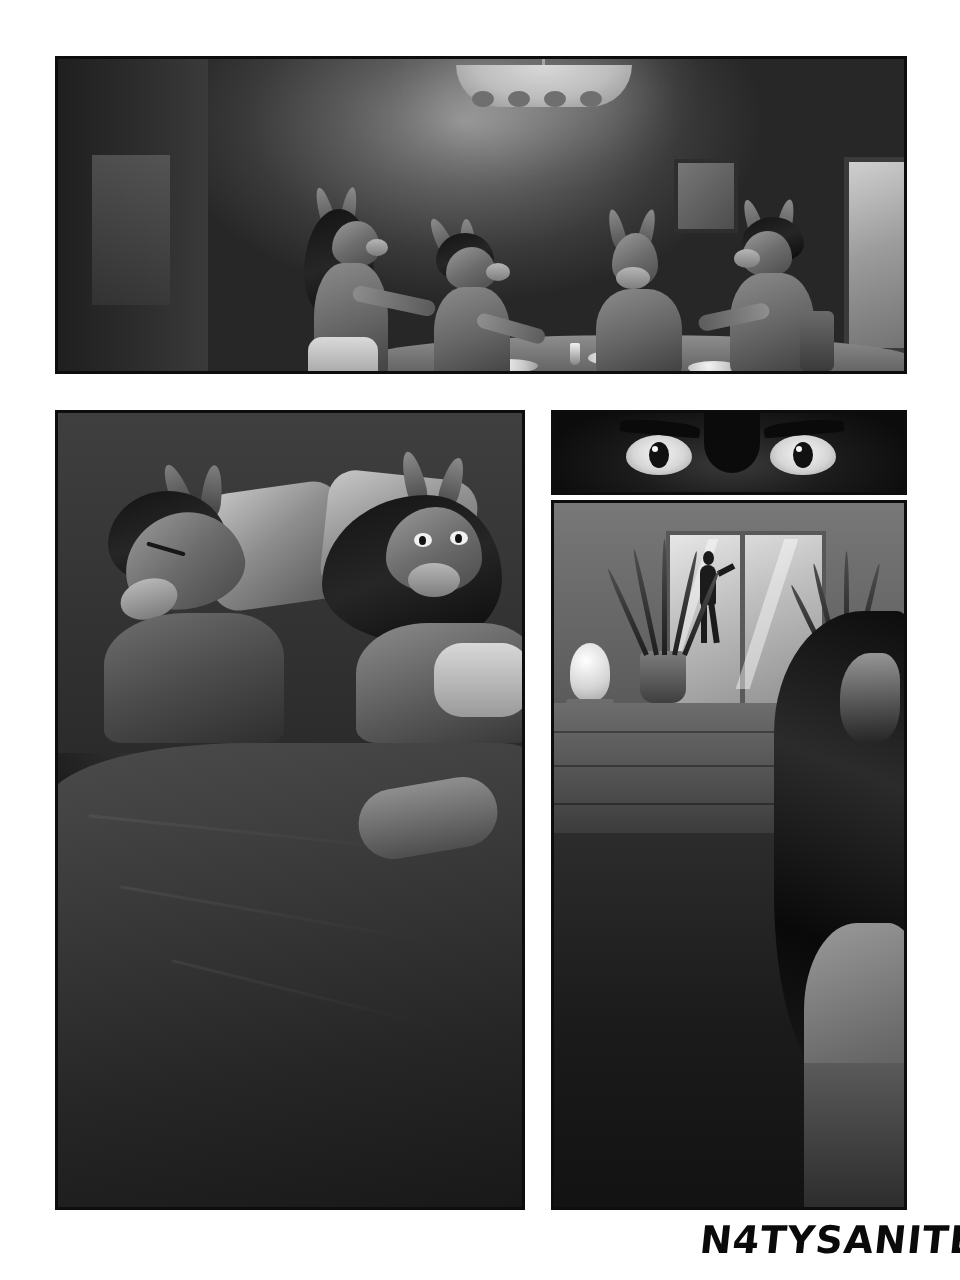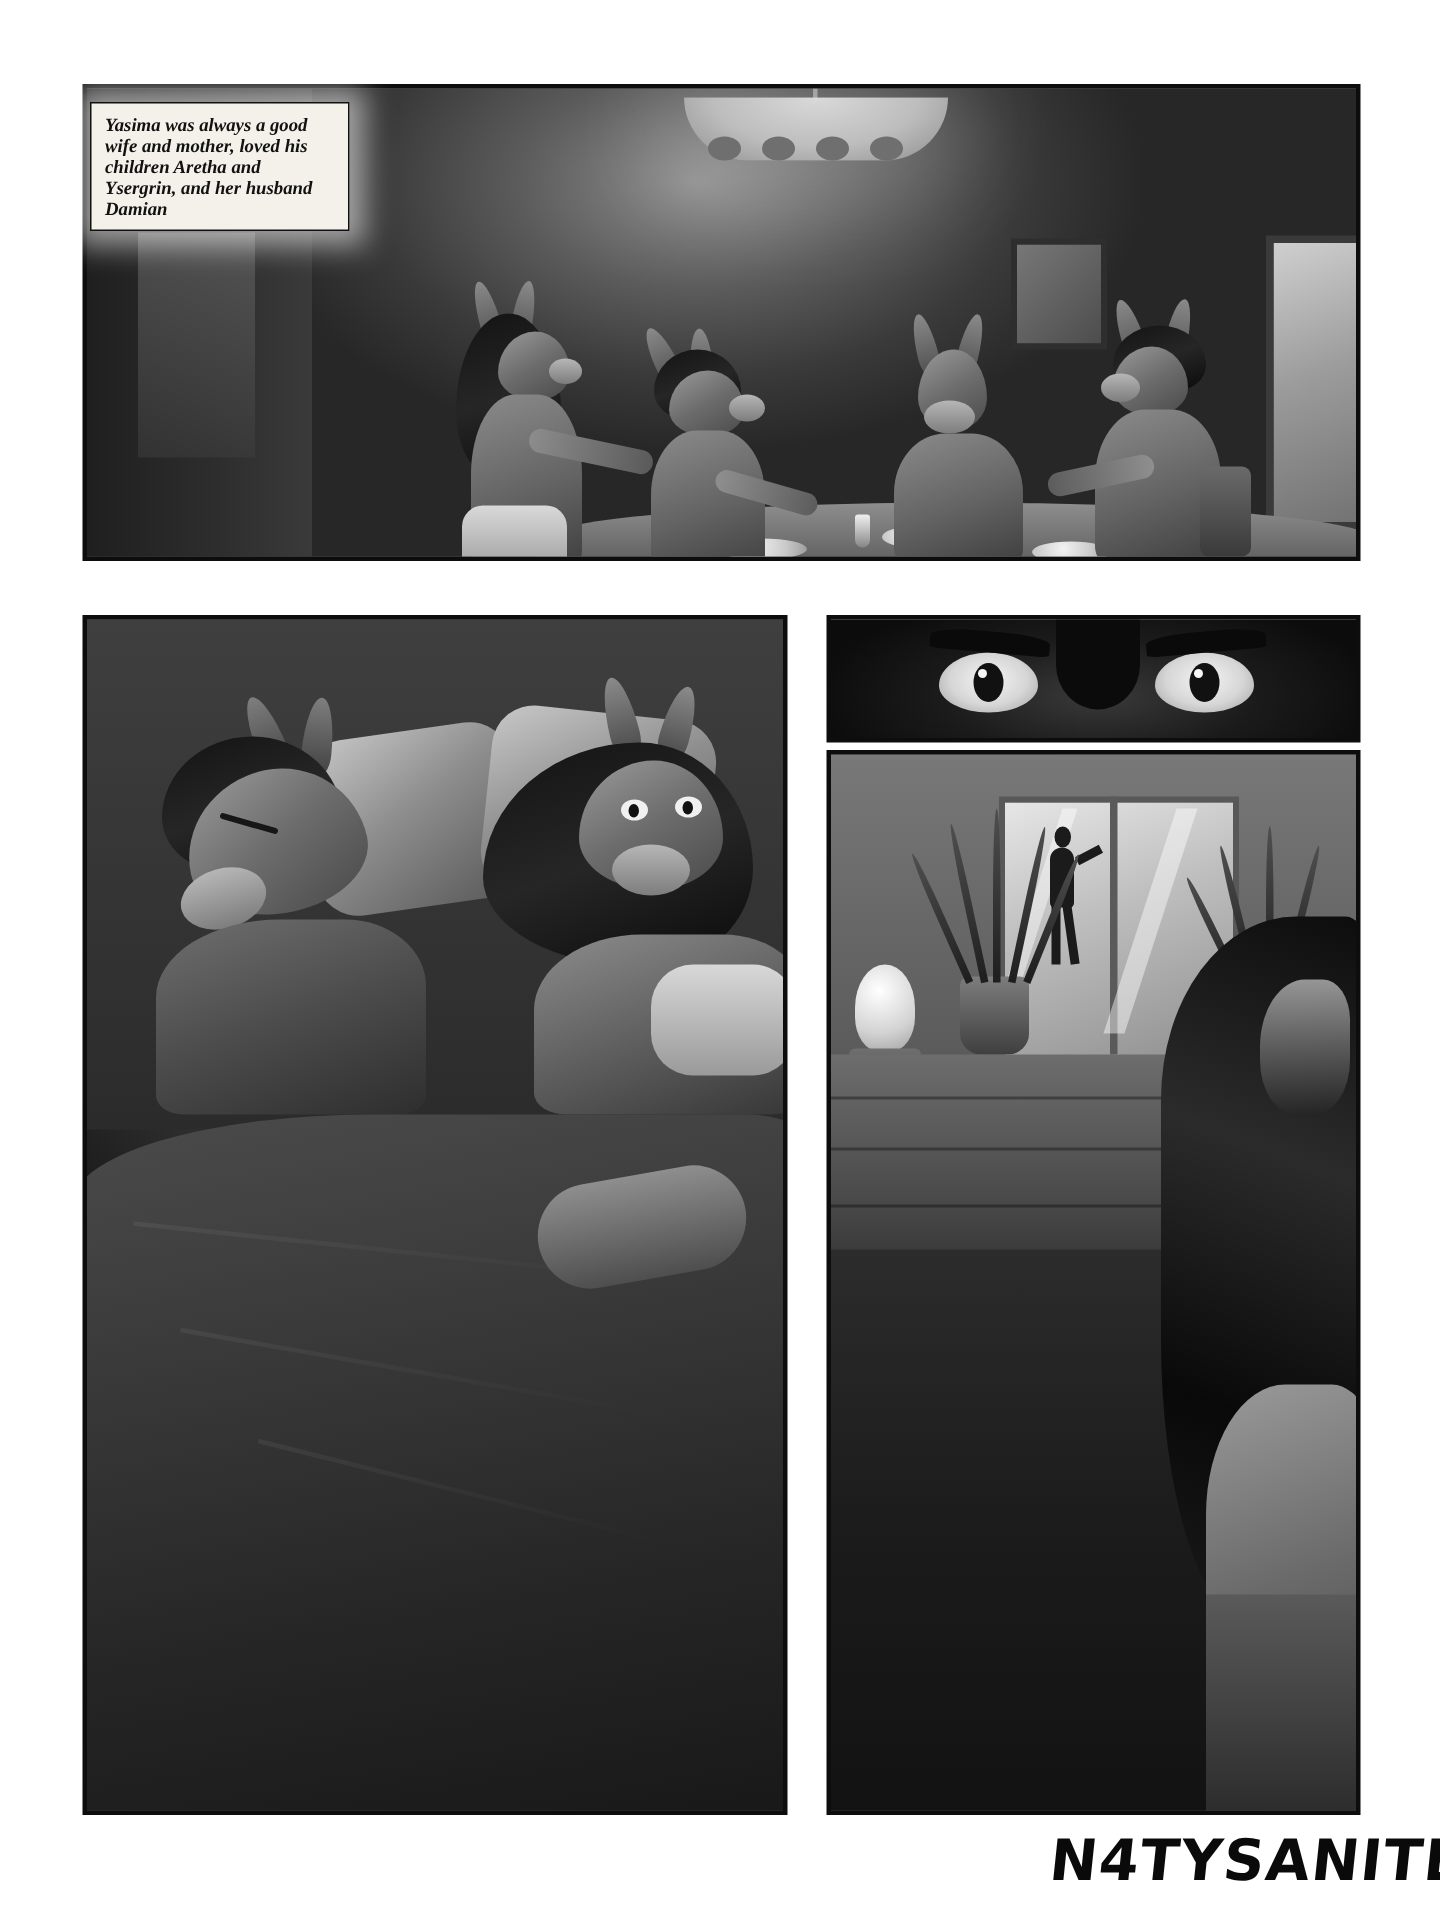--- a/index.html
+++ b/index.html
@@ -433,17 +433,16 @@
 
     <div class="shape" style="left:0;top:330px;width:356px;height:380px;background:linear-gradient(180deg,#2c2c2c 0%,#1b1b1b 50%,#121212 100%);"></div>
 
     <div class="hair-mass" style="left:220px;top:108px;width:150px;height:470px;border-radius:60% 18% 30% 40% / 26% 18% 40% 40%;"></div>
     <div class="shape" style="left:286px;top:150px;width:60px;height:90px;background:linear-gradient(180deg,rgba(255,255,255,.55),rgba(255,255,255,0));border-radius:50% 30% 40% 40%;"></div>
     <div class="shape" style="left:250px;top:420px;width:120px;height:290px;background:linear-gradient(160deg,#9a9a9a 0%,#6a6a6a 45%,#3e3e3e 100%);border-radius:44% 30% 0 0 / 30% 26% 0 0;"></div>
     <div class="shape" style="left:250px;top:560px;width:118px;height:150px;background:linear-gradient(180deg,#5a5a5a,#2b2b2b);"></div>
 
   </div>
 
-  <div class="caption" id="caption-1">Yasima was always a good wife and mother, loved his children Aretha and Ysergrin, and her husband Damian</div>
 
   <div id="signature">N4TYSANITE</div>
 
 </div>
 
 </body></html>

